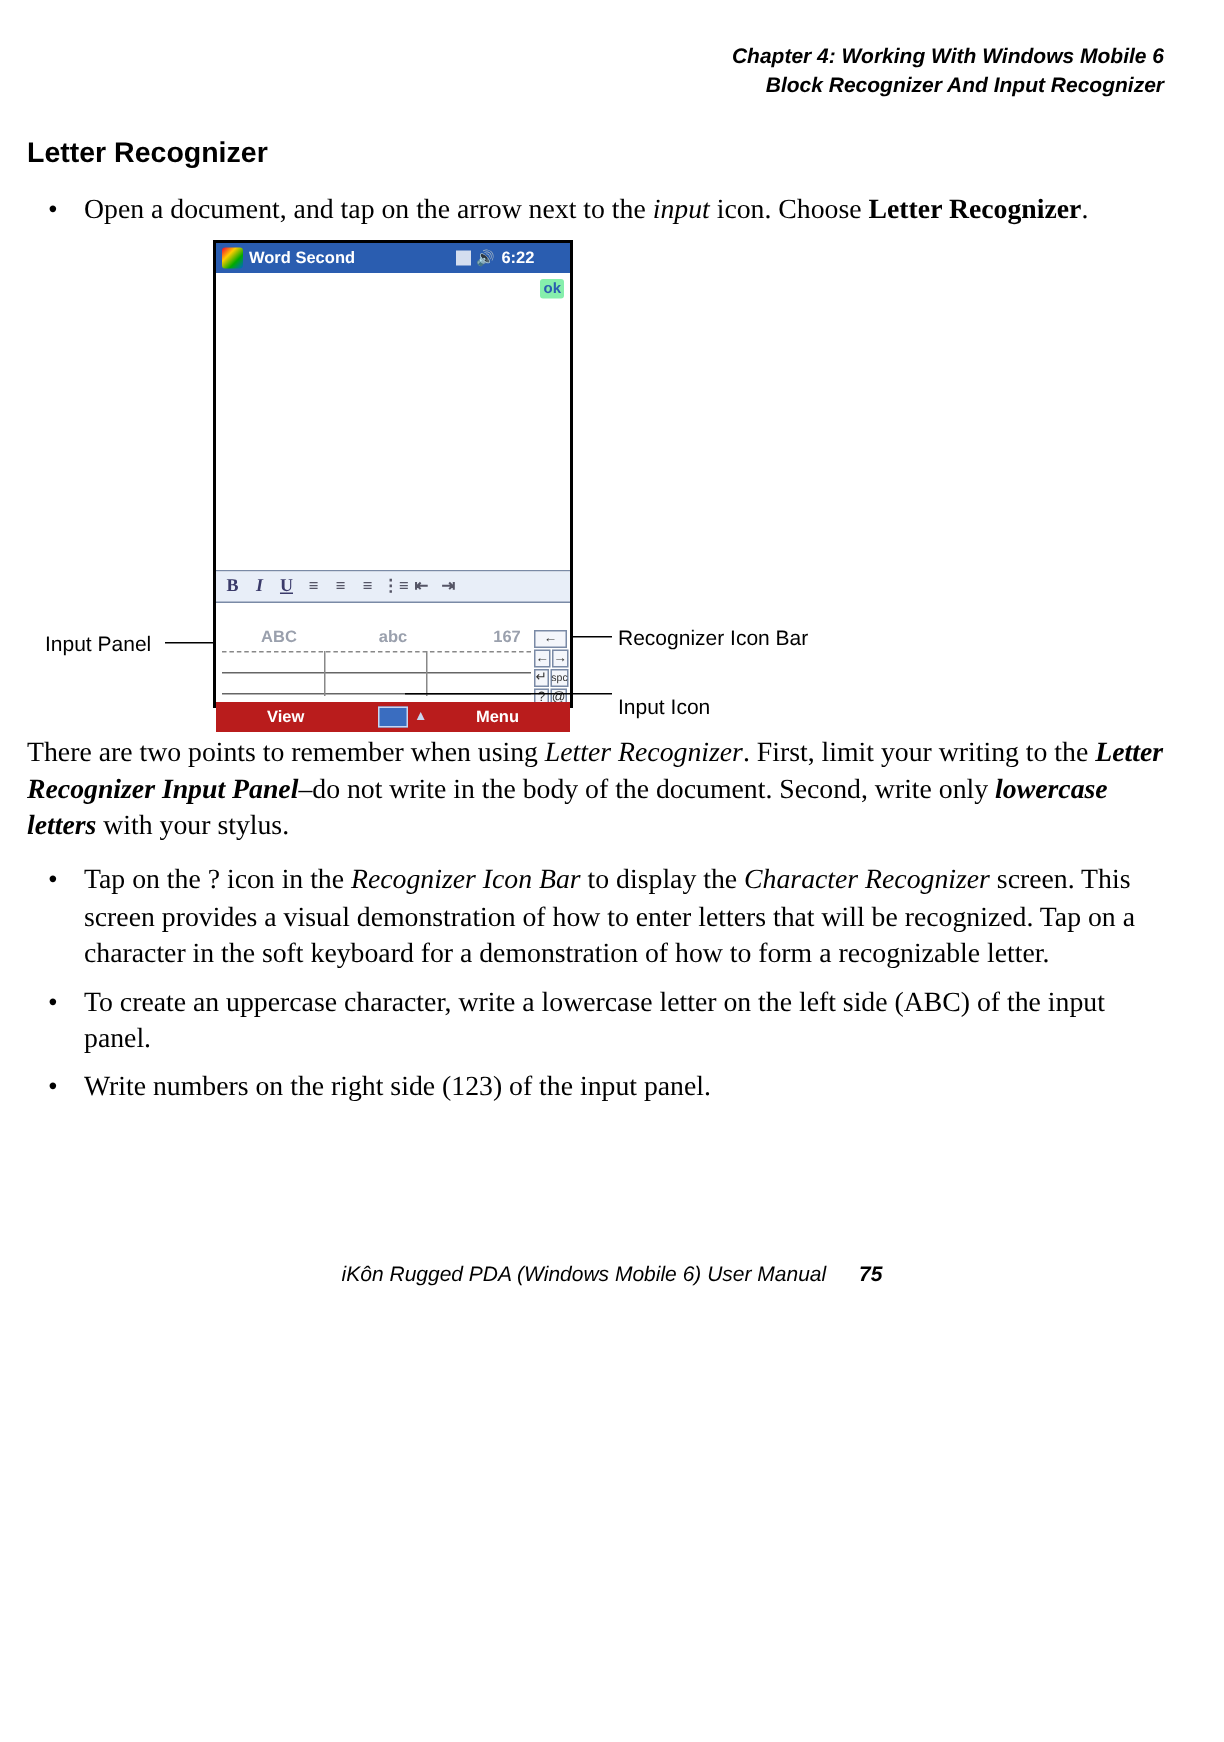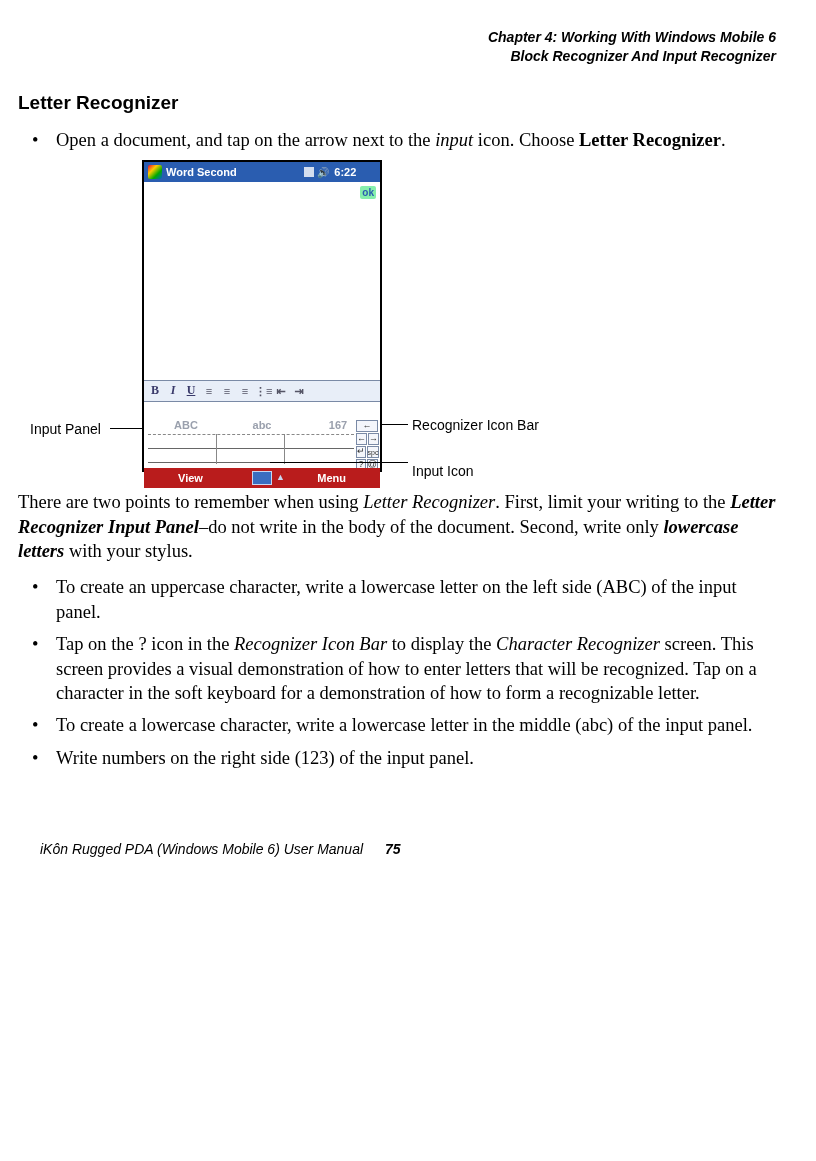--- a/index.html
+++ b/index.html
@@ -193,21 +193,21 @@
   .callout-line {
     position:absolute;
     background:#000;
     height:1px;
   }
   .footer {
     position:absolute;
     bottom:30px;
     right:40px;
     left:40px;
-    text-align:left;
+    text-align:center;
     font-family:"Trebuchet MS", Verdana, sans-serif;
     font-style:italic;
     font-size:14px;
   }
   .footer .pn { font-weight:bold; font-style:italic; margin-left:18px; }
   .para {
     margin: 10px 0 12px 0;
   }
 </style>
 </head>
@@ -299,25 +299,24 @@
 
       <div class="callout" style="left:314px; top:302px;">Input Icon</div>
       <div class="callout-line" style="left:172px; top:302px; width:138px;"></div>
     </div>
 
     <div class="para">
       <span>There are two points to remember when using </span><em>Letter Recognizer</em><span>. First, limit your writing to the </span><strong><em>Letter Recognizer Input Panel</em></strong><span>–do not write in the body of the document. Second, write only </span><strong><em>lowercase letters</em></strong><span> with your stylus.</span>
     </div>
 
     <ul class="bullets">
-      <li>To create an uppercase character, write a lowercase letter on the left side (ABC) of the input panel.</li>
       <li>
         <span>Tap on the ? icon in the </span><em>Recognizer Icon Bar</em><span> to display the </span><em>Character Recognizer</em><span> screen. This screen provides a visual demonstration of how to enter letters that will be recognized. Tap on a character in the soft keyboard for a demonstration of how to form a recognizable letter.</span>
       </li>
-      <li>To create a lowercase character, write a lowercase letter in the middle (abc) of the input panel.</li>
+      <li>To create an uppercase character, write a lowercase letter on the left side (ABC) of the input panel.</li>
       <li>Write numbers on the right side (123) of the input panel.</li>
     </ul>
 
   </div>
 
   <div class="footer">
     <span>iKôn Rugged PDA (Windows Mobile 6) User Manual</span>
     <span class="pn">75</span>
   </div>
 

